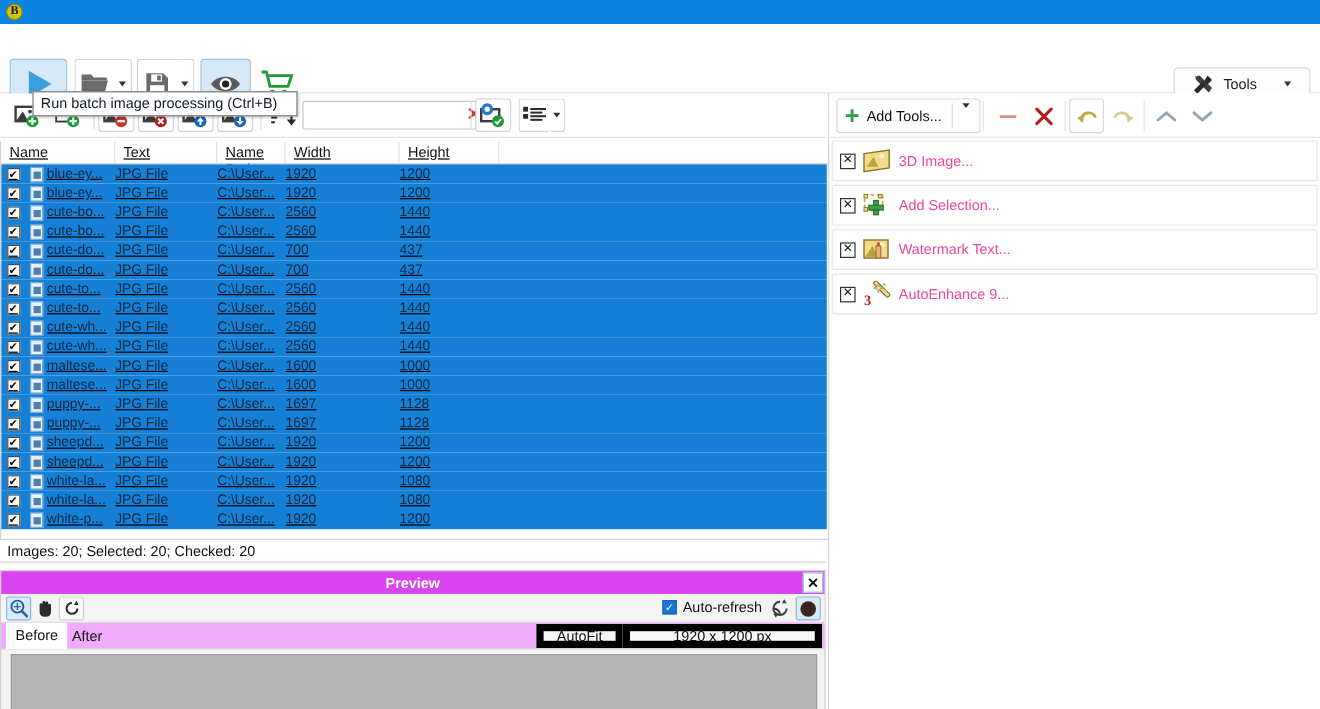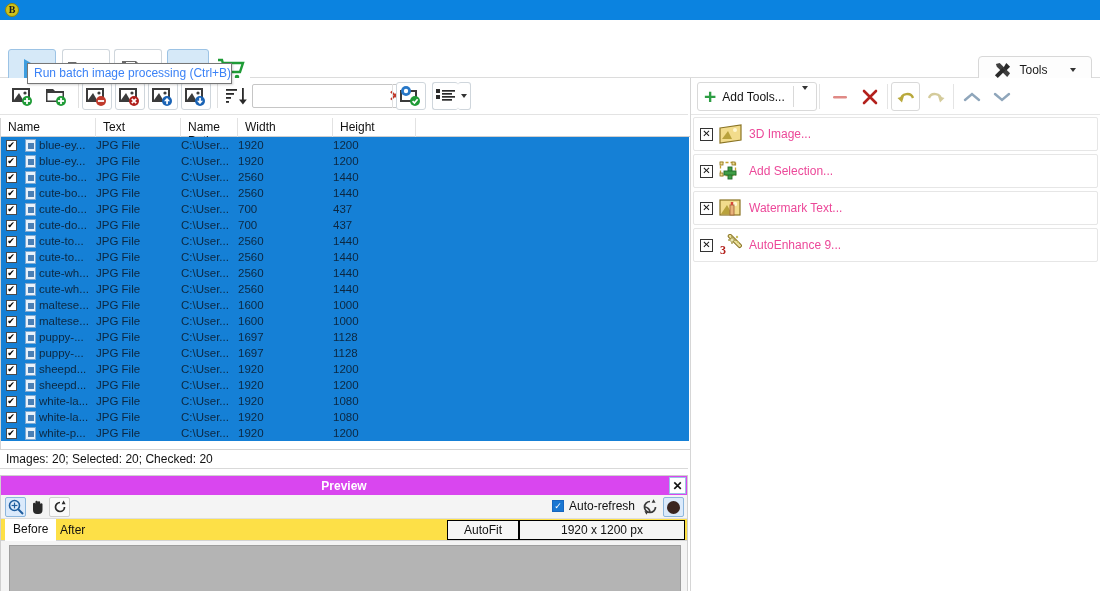--- a/index.html
+++ b/index.html
@@ -42,23 +42,23 @@
   .tbtn.framed { border-color: #cfd6dc; }
   .tbtn.active { background: #d6e9f8; border-color: #9cc3e5; }
   .tbtn.splitmain { border-right: none; border-top-right-radius:0; border-bottom-right-radius:0;}
   .tbtn.splitarrow { border-left: none; border-top-left-radius:0; border-bottom-left-radius:0;}
 
   .arrowdn { width: 0; height: 0; border-left: 3.5px solid transparent;
              border-right: 3.5px solid transparent; border-top: 4px solid #333; }
 
   
   .tooltip {
-    position: absolute; left: 27px; top: 63px;
+    position: absolute; left: 27px; top: 76px;
     background: #ffffff; border: 1px solid #767676;
-    padding: 2px 0 3px 6px; font-size: 12px; color: #3b82f6;
+    padding: 2px 16px 3px 6px; font-size: 12px; color: #0f172a;
     white-space: nowrap; z-index: 60;
     box-shadow: 1px 1px 2px rgba(0,0,0,.18);
   }
 
   
   .toolsbtn {
     position: absolute; right: 8px; top: 36px; width: 114px; height: 28px;
     background: #fdfdfd; border: 1px solid #d8d8d8; border-radius: 4px;
     display: flex; align-items: center; justify-content: center; gap: 8px;
     font-size: 12px; color: #1a1a1a;
@@ -89,20 +89,21 @@
   .clearx {
     position: absolute; right: 4px; top: 3px; width: 14px; height: 16px;
     color: #c0392b; font-size: 15px; font-weight: bold; line-height: 16px; text-align: center;
   }
 
   
   .listwrap {
     position: absolute; left: 0; top: 118px; width: 776px; height: 332px;
     background: #ffffff; border: 1px solid #d4d4d4; border-top: none;
     overflow: hidden;
+    text-decoration: underline;
   }
   .colhead {
     display: flex; height: 19px; background: #ffffff;
     border-bottom: 1px solid #cfcfcf; font-size: 12px; color: #111;
   }
   .colhead div {
     border-right: 1px solid #e2e2e2; padding: 2px 0 0 7px; height: 19px; overflow: hidden;
   }
   .ch-name { width: 95px; }
   .ch-type { width: 85px; }
@@ -179,30 +180,30 @@
   .ptbtn.on { background: #dbeafb; border-color: #8cb6dd; }
   .autorefresh {
     position: absolute; right: 52px; top: 4px; display: flex; align-items: center; gap: 5px;
     font-size: 12px; color: #111;
   }
   .bluechk {
     width: 12px; height: 12px; background: #1976d2; border: 1px solid #1565c0;
     color: #fff; font-size: 9px; display: flex; align-items: center; justify-content: center;
   }
   .prevtabs {
-    position: relative; height: 22px; background: #fde047; border-bottom: 1px solid #d3d3d3;
+    position: relative; height: 22px; background: #f0abfc; border-bottom: 1px solid #d3d3d3;
   }
   .ptab {
     position: absolute; top: 1px; height: 21px; padding: 3px 8px 0 8px;
     font-size: 12px; color: #111;
   }
   .ptab.sel { background: #ffffff; top: 0; height: 22px; }
   .fitbtn {
     position: absolute; top: 1px; height: 20px; background: #f6f6f6;
-    border: 1px solid #000000; display: flex; align-items: center; justify-content: center;
+    border: 6px solid #000000; display: flex; align-items: center; justify-content: center;
     font-size: 12px; color: #111;
   }
   .prevcanvas {
     position: absolute; left: 8px; top: 69px; width: 672px; height: 47px;
     background: #b4b4b4; border: 1px solid #9e9e9e;
   }
 
   
   .rightpanel {
     position: absolute; left: 690px; top: 78px; width: 410px; height: 513px;

